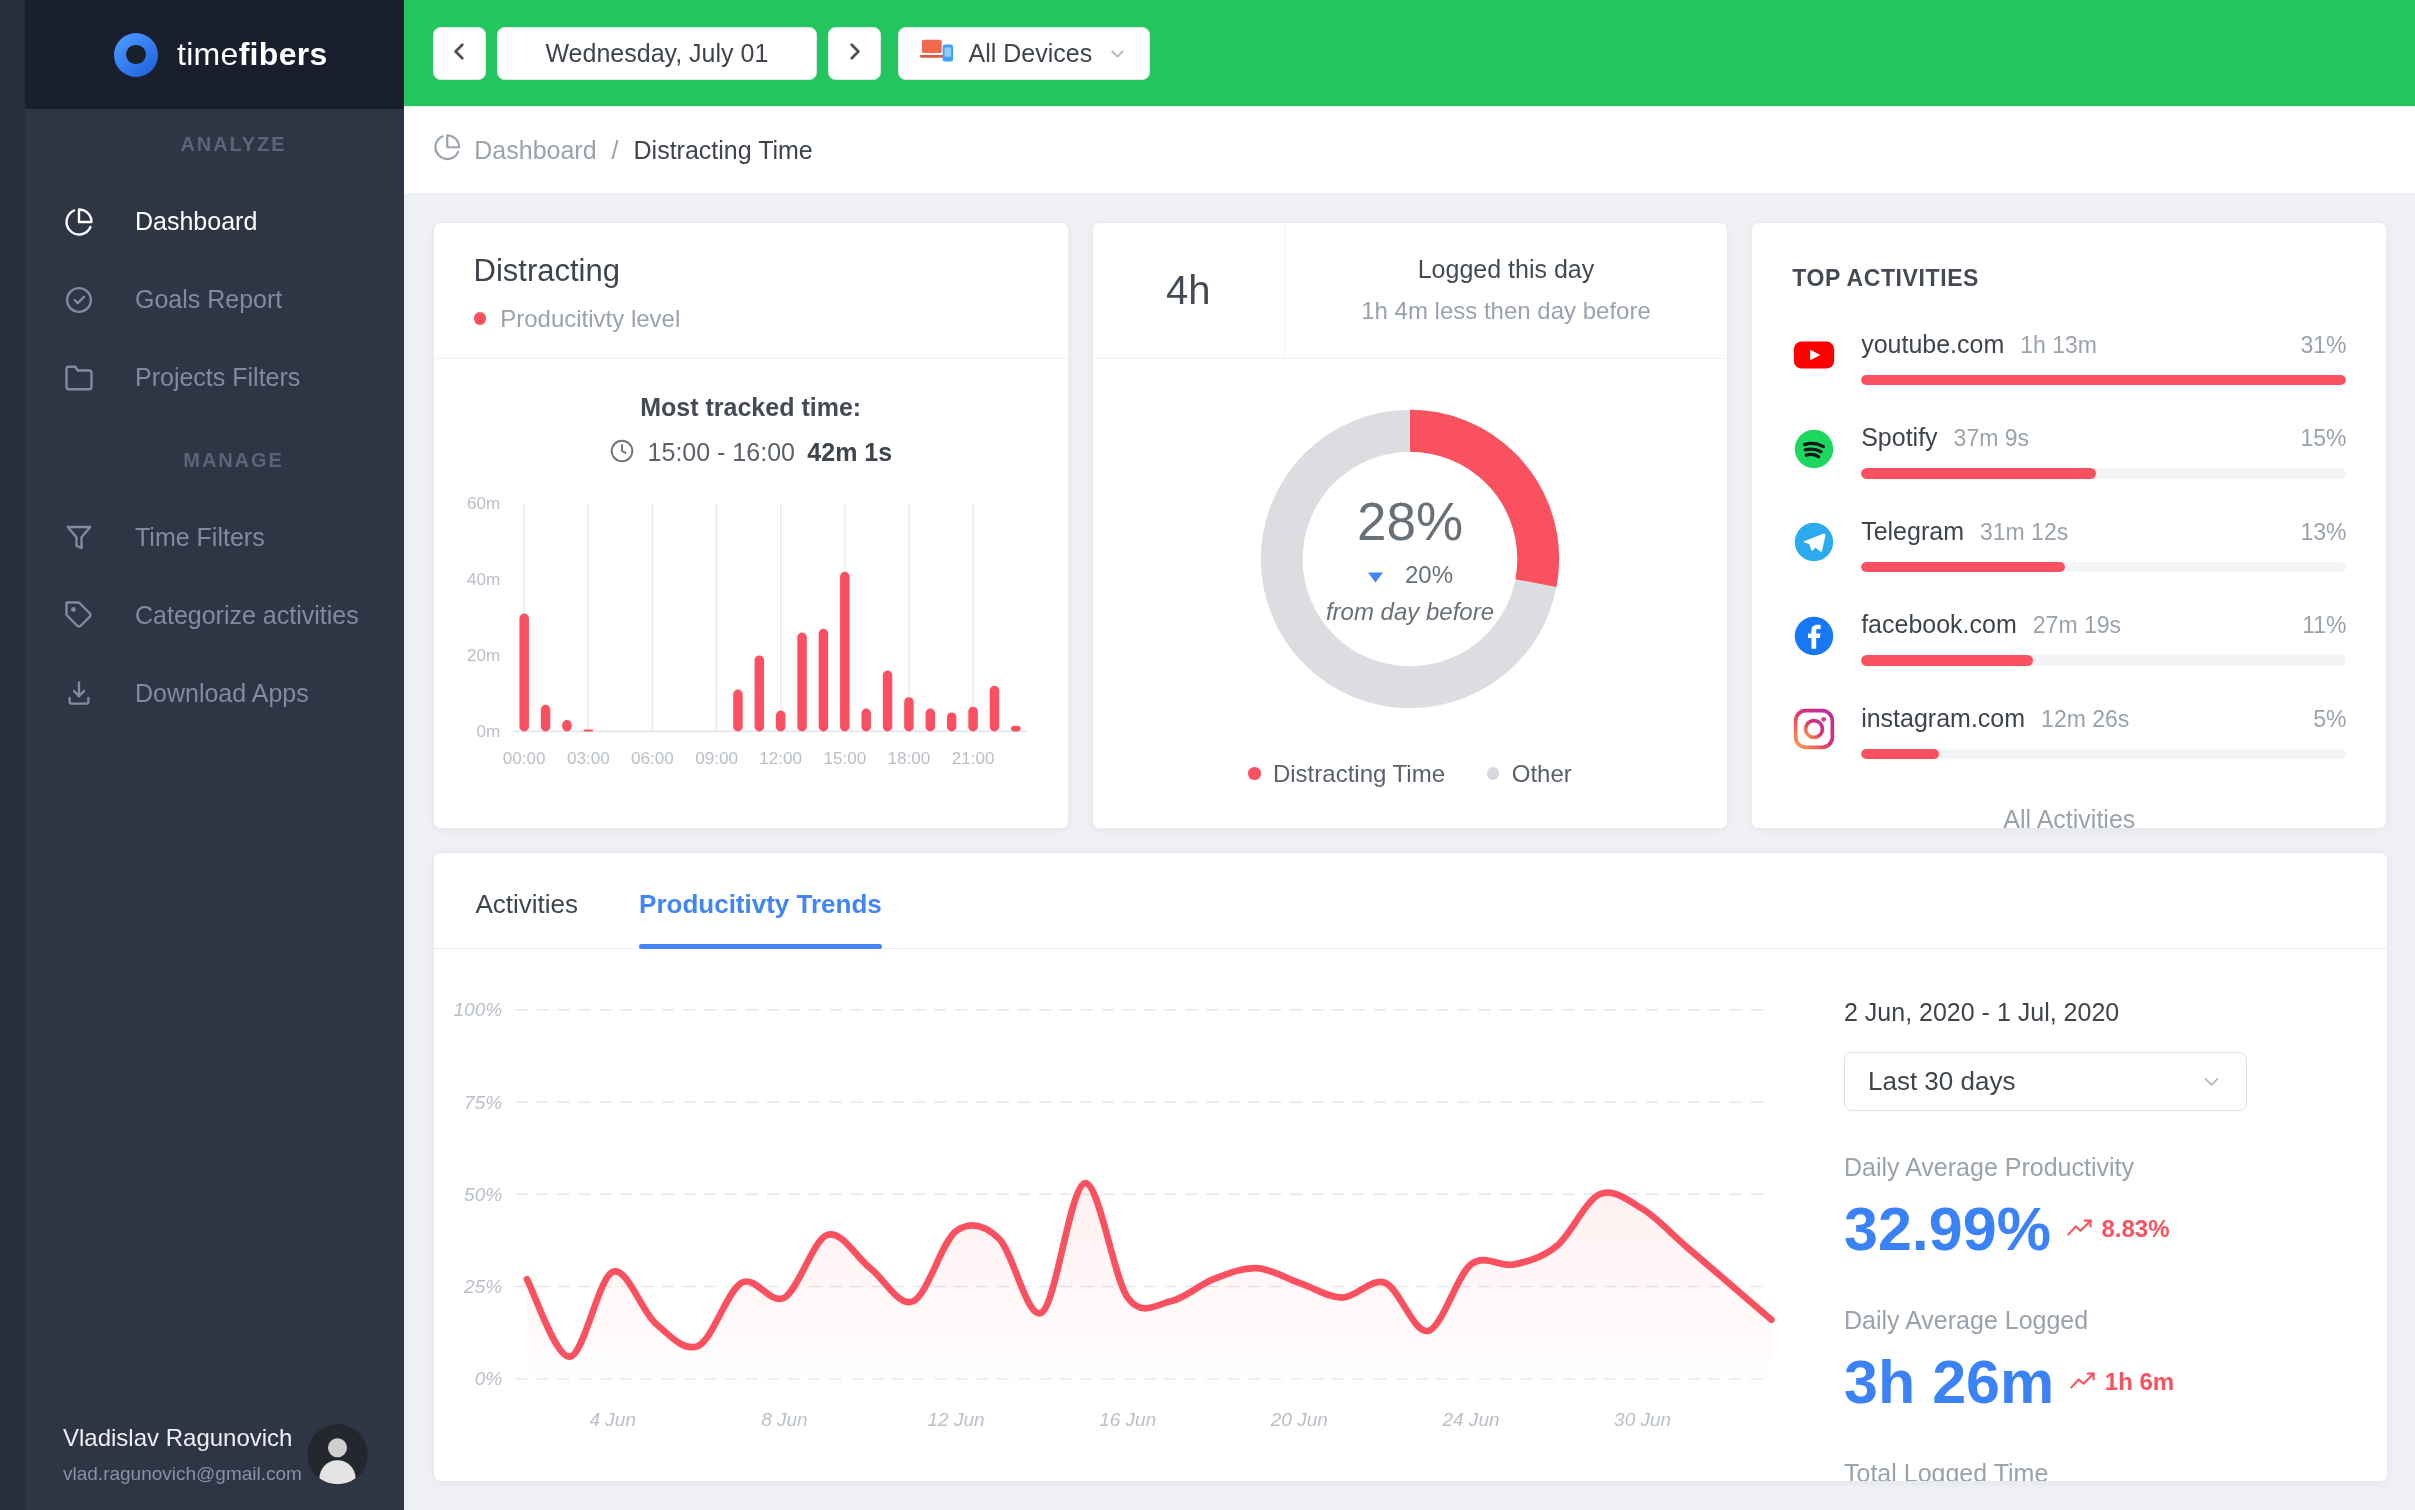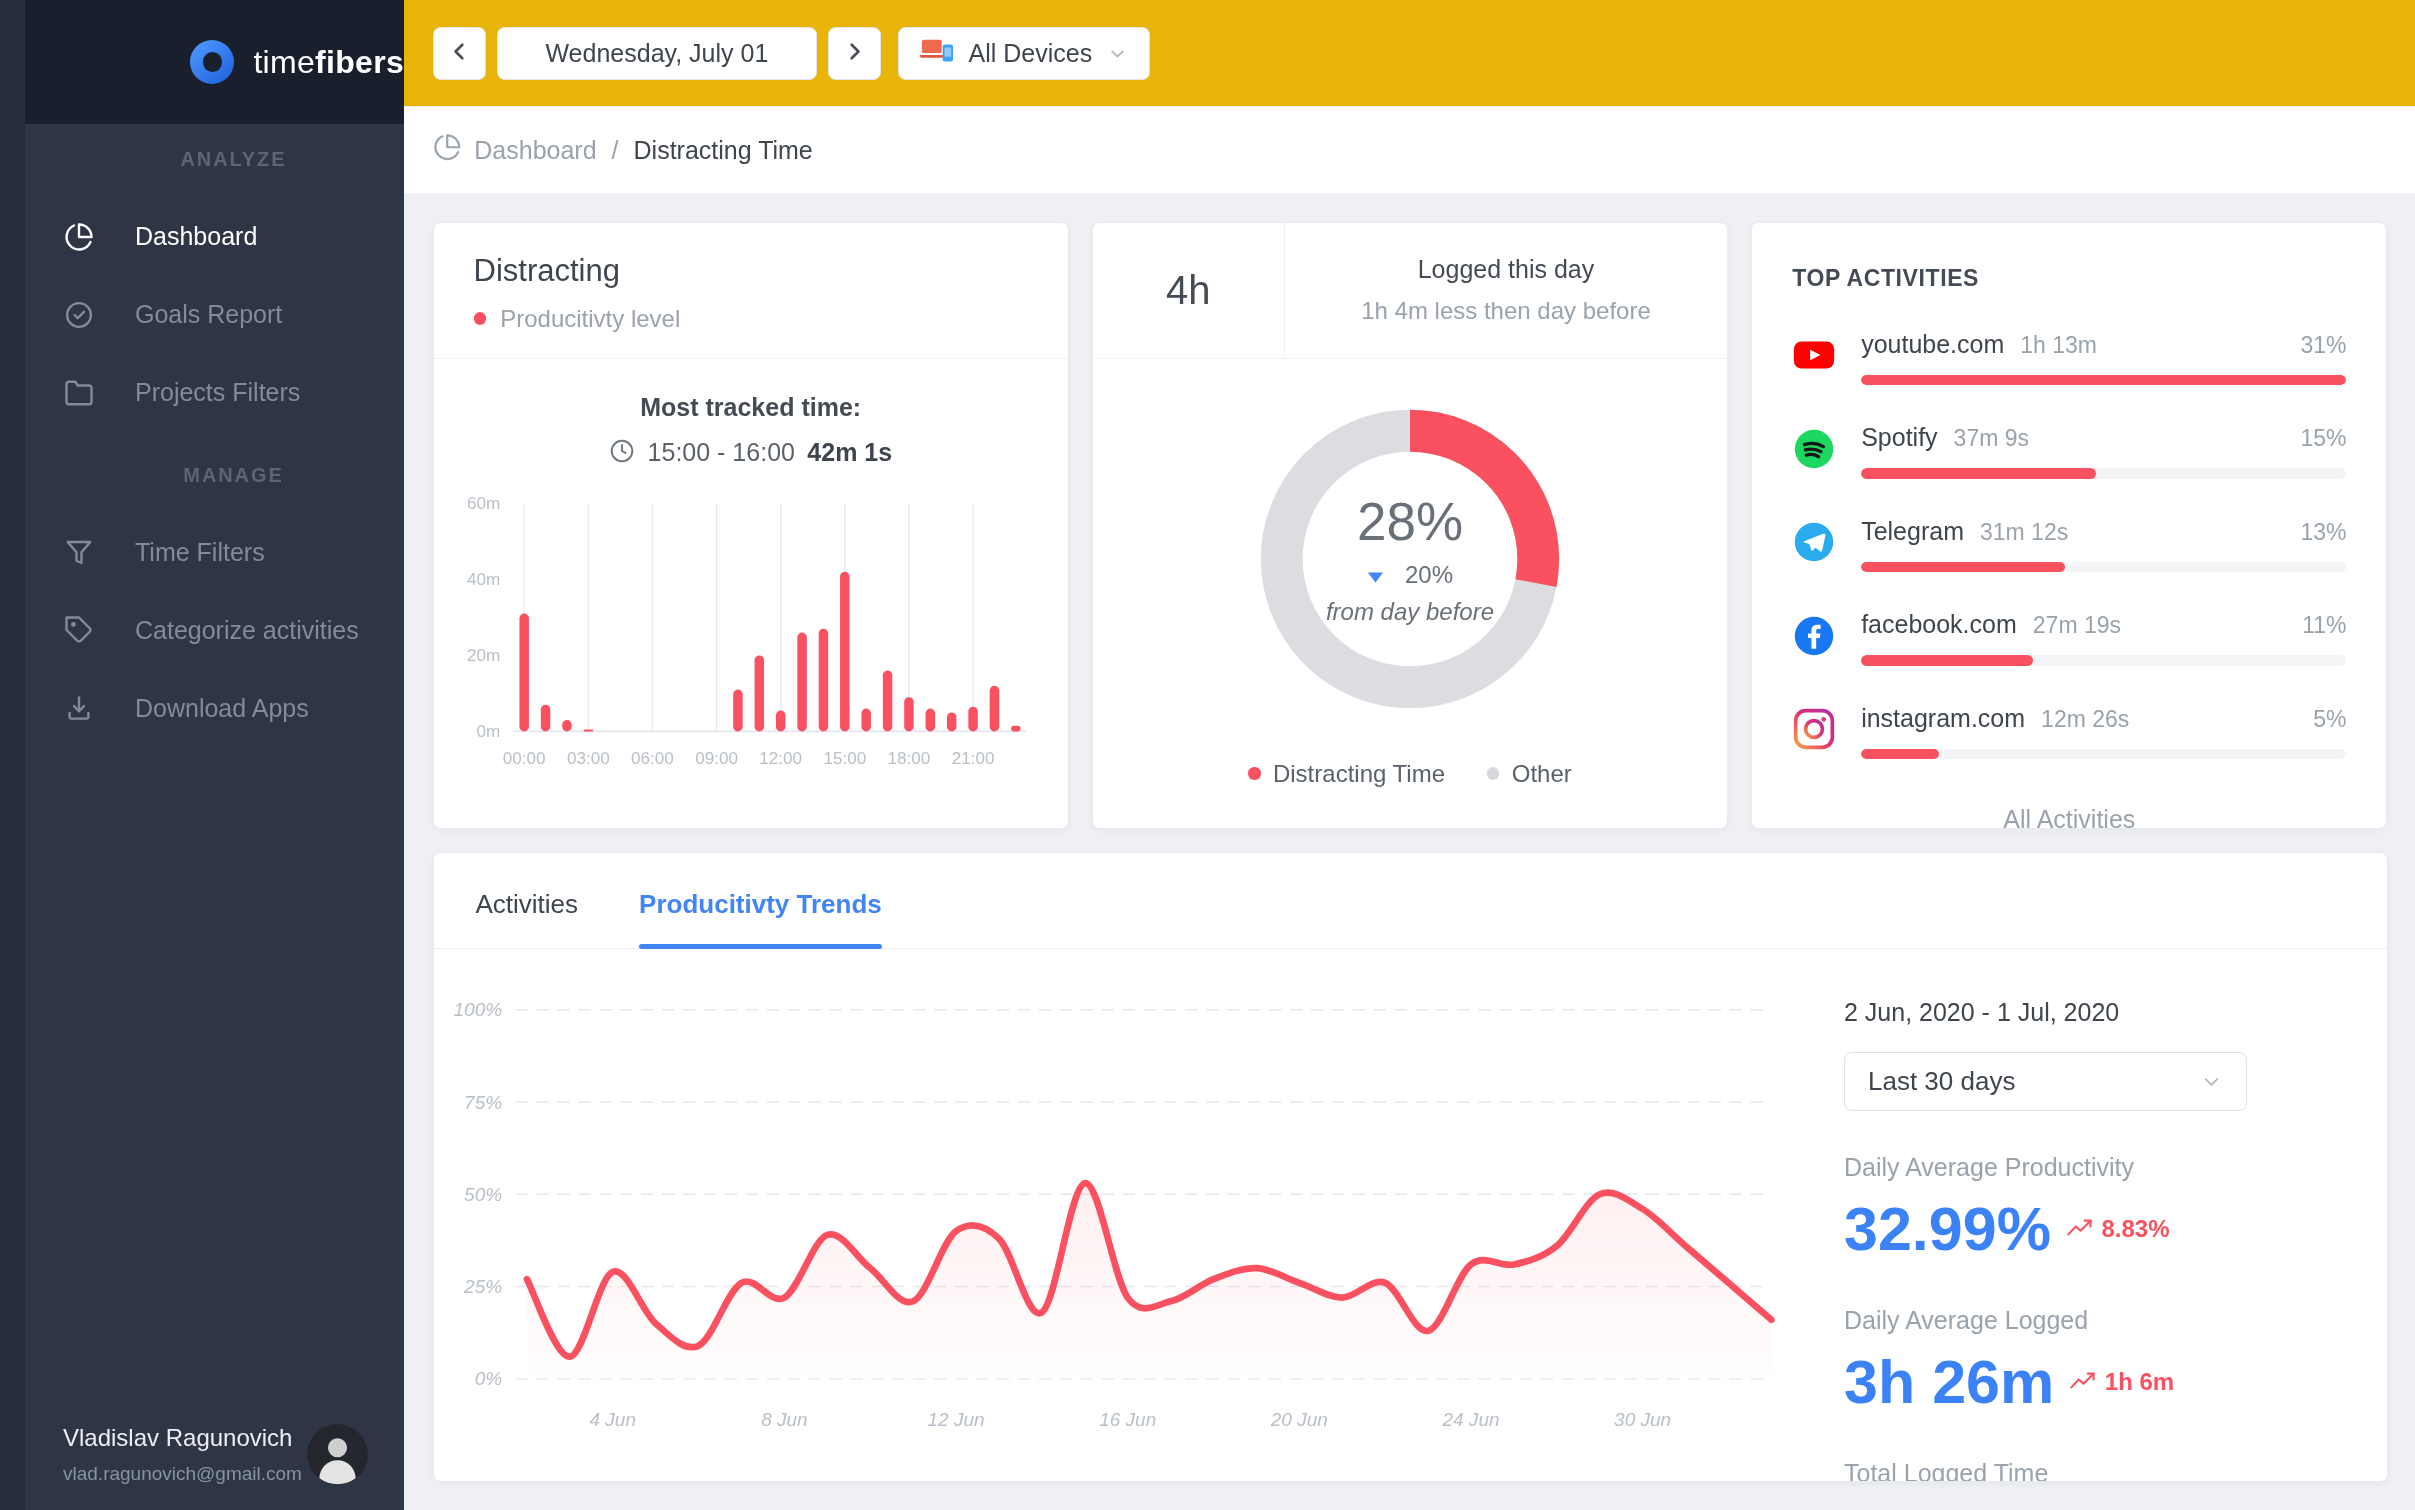--- a/index.html
+++ b/index.html
@@ -5,42 +5,42 @@
 <style>
   * { margin:0; padding:0; box-sizing:border-box; }
   html,body { width:2416px; height:1510px; }
   body { font-family:"Liberation Sans", sans-serif; background:#eef0f3; overflow:hidden; }
   .app { display:flex; width:100%; height:100%; }
 
   
   .sidebar { width:404px; flex-shrink:0; display:flex; background:#2e3545; }
   .rail { width:25px; background:#272d3b; }
   .side-main { flex:1; display:flex; flex-direction:column; min-height:0; }
-  .side-header { height:124px; background:#1a1f2d; display:flex; align-items:center; padding-left:89px; flex-shrink:0;justify-content:flex-end; }
+  .side-header { height:109px; background:#1a1f2d; display:flex; align-items:center; padding-left:89px; flex-shrink:0; }
   .logo-ring { width:44px; height:44px; border-radius:50%; background:linear-gradient(140deg,#4d9aff 5%,#2061dd 95%); position:relative; flex-shrink:0; }
   .logo-ring::after { content:""; position:absolute; inset:12.4px; border-radius:50%; background:#1a1f2d; }
   .logo-text { margin-left:19px; font-size:32px; color:#ffffff; letter-spacing:0.3px; }
   .logo-text .bold { font-weight:700; }
   .nav { padding-top:24px;text-align:center; }
   .nav-section { margin-bottom:32px; }
   .nav-section-label { padding-left:38px; font-size:20px; font-weight:700; color:#5c6476; letter-spacing:1.9px; height:28.5px; }
   .nav-items { margin-top:21px; }
   .nav-item { display:flex; align-items:center; padding-left:38px; height:78px; color:#828b9d; font-size:25px; cursor:pointer; }
   .nav-item.active { color:#ffffff; }
   .nav-icon { width:32px; height:32px; margin-right:40px; display:flex; align-items:center; justify-content:center; }
   .nav-icon svg { width:30px; height:30px; }
   .user { margin-top:auto; display:flex; align-items:center; padding:0 36px 25px 38px; }
   .user-info { flex:1; min-width:0; }
   .user-name { font-size:24px; color:#edeff2; margin-bottom:10.5px; }
   .user-email { font-size:19px; color:#8792a3; }
   .avatar { width:61px; height:61px; border-radius:50%; overflow:hidden; flex-shrink:0; }
 
   
   .main { flex:1; display:flex; flex-direction:column; min-width:0; }
-  .topbar { height:107px; background:#eab308; border-bottom:1px solid #ebedf0; display:flex; align-items:center; padding-left:28.5px; flex-shrink:0; }
+  .topbar { height:107px; background:#22c55e; border-bottom:1px solid #ebedf0; display:flex; align-items:center; padding-left:28.5px; flex-shrink:0; }
   .icon-btn { width:53px; height:53px; border:1.4px solid #e2e5e9; border-radius:7.6px; background:#fff; display:flex; align-items:center; justify-content:center; color:#4a5058; cursor:pointer; }
   .date-btn { width:320px; height:53px; border:1.4px solid #e2e5e9; border-radius:7.6px; background:#fff; display:flex; align-items:center; justify-content:center; font-size:25px; color:#3f454d; margin:0 11.4px; cursor:pointer; }
   .icon-btn + .devices-btn { margin-left:17px; }
   .devices-btn { height:53px; border:1.4px solid #e2e5e9; border-radius:7.6px; background:#fff; display:flex; align-items:center; gap:14.3px; padding:0 21px; font-size:25px; color:#3f454d; margin-left:17px; cursor:pointer; }
   .chev-down { color:#b3b9c1; display:flex; }
 
   .breadcrumb { height:86px; background:#fff; display:flex; align-items:center; padding-left:28.5px; font-size:25px; color:#9aa2ab; gap:15px; flex-shrink:0; }
   .crumb-link { display:flex; align-items:center; gap:13.3px; color:#9aa2ab; cursor:pointer; }
   .crumb-current { color:#3f454d; }
 

